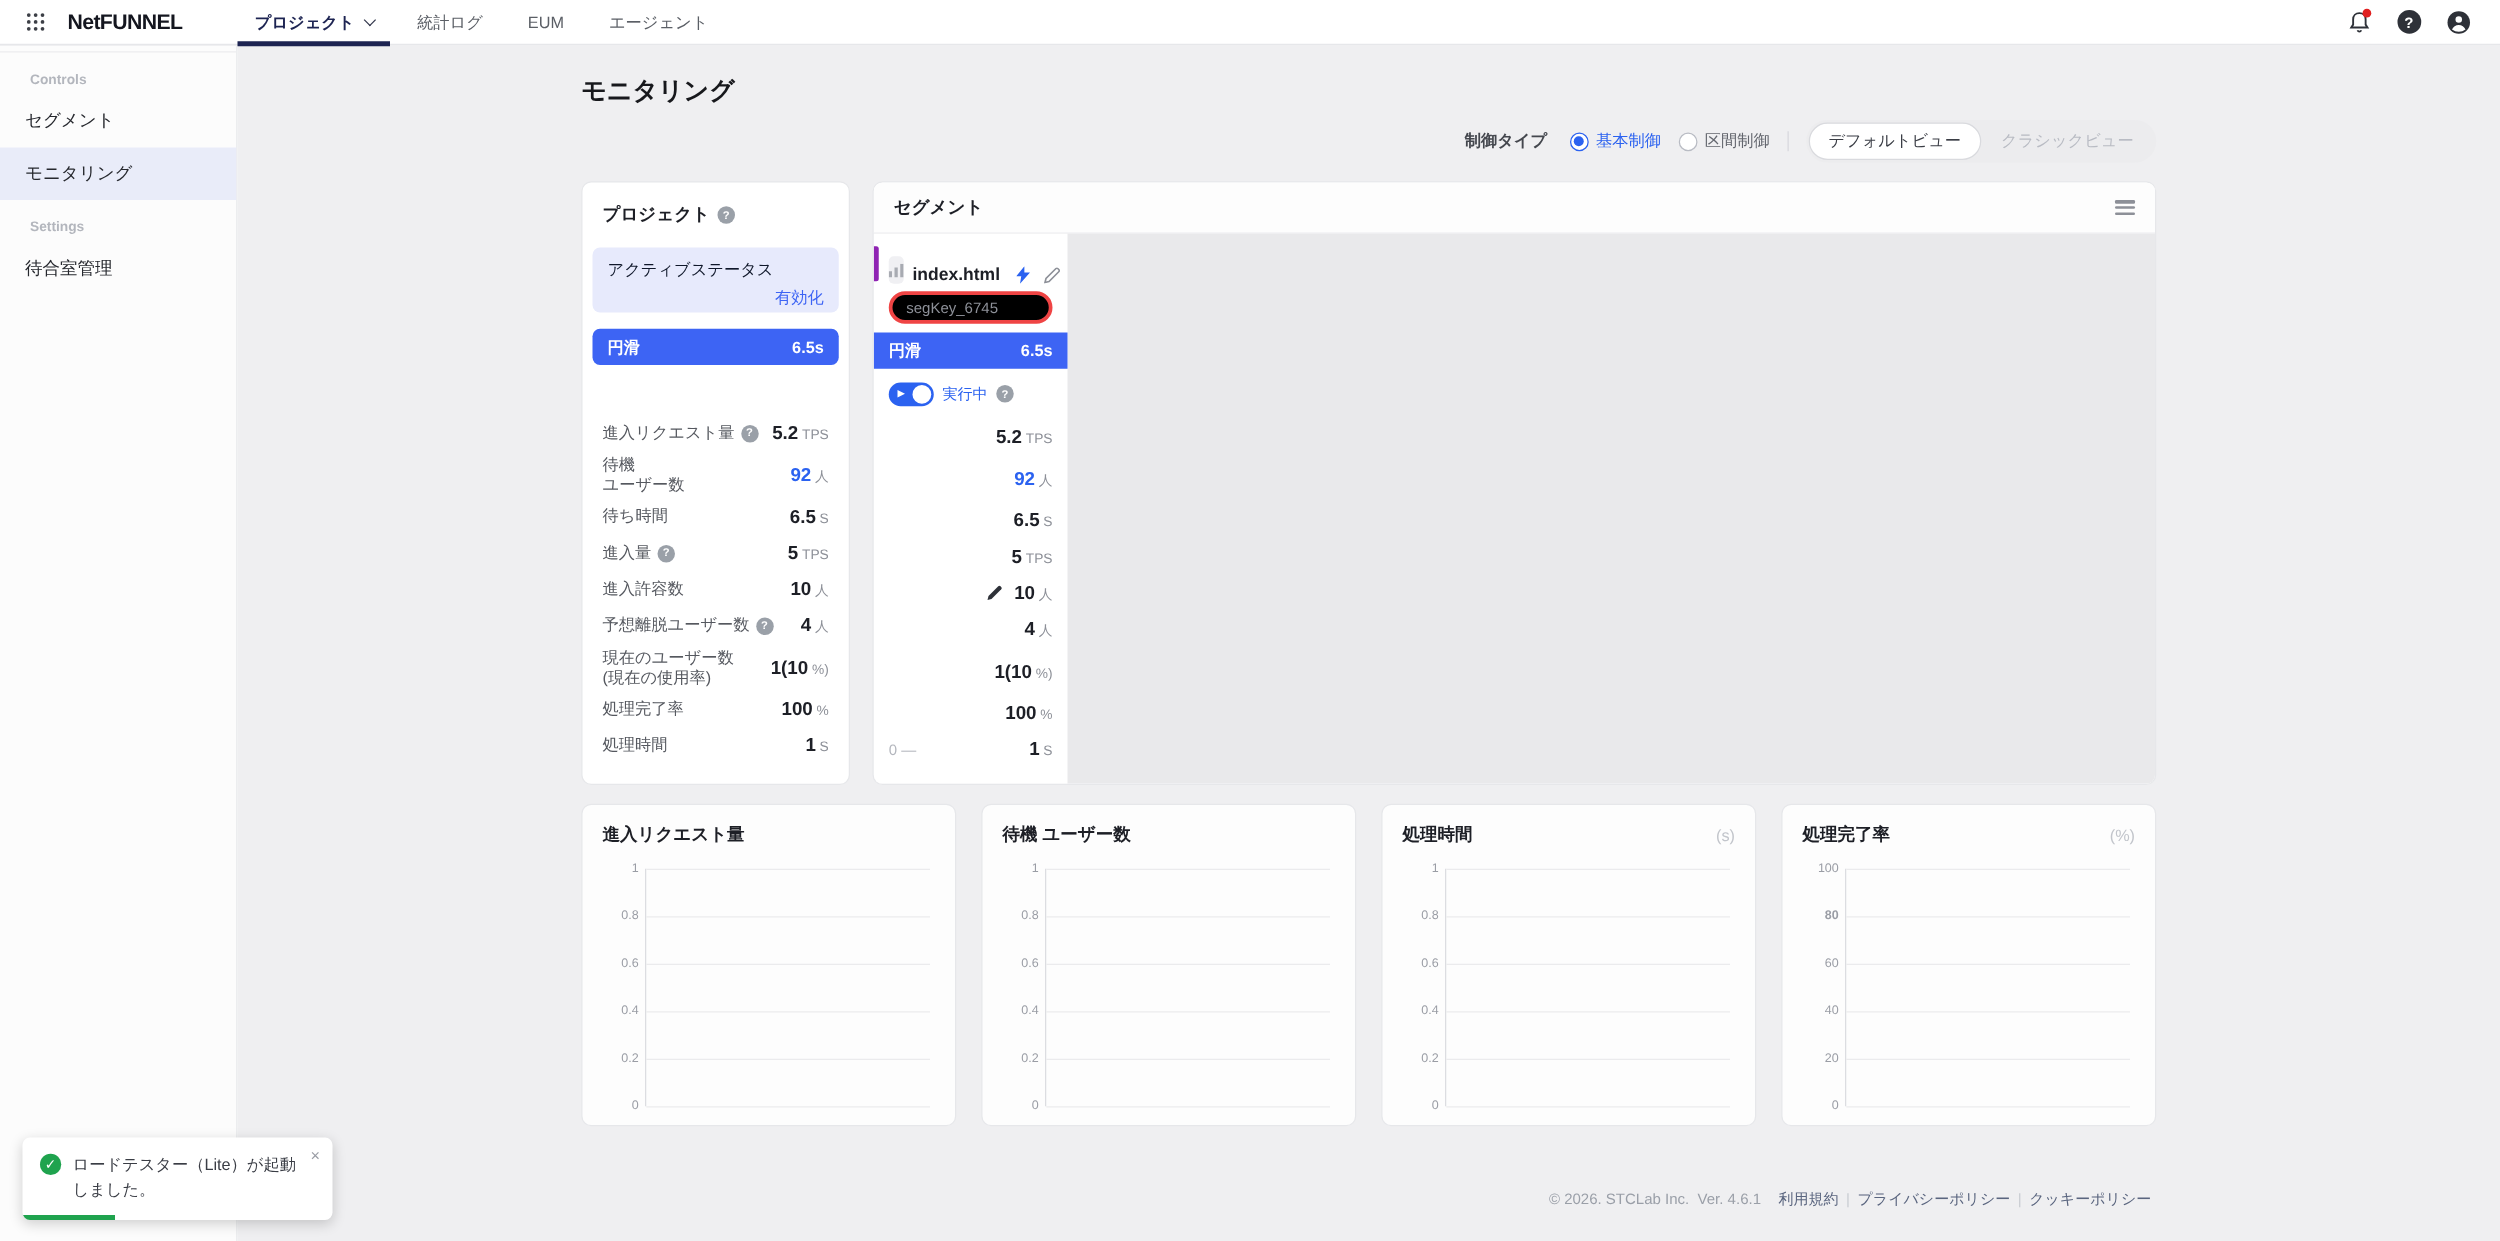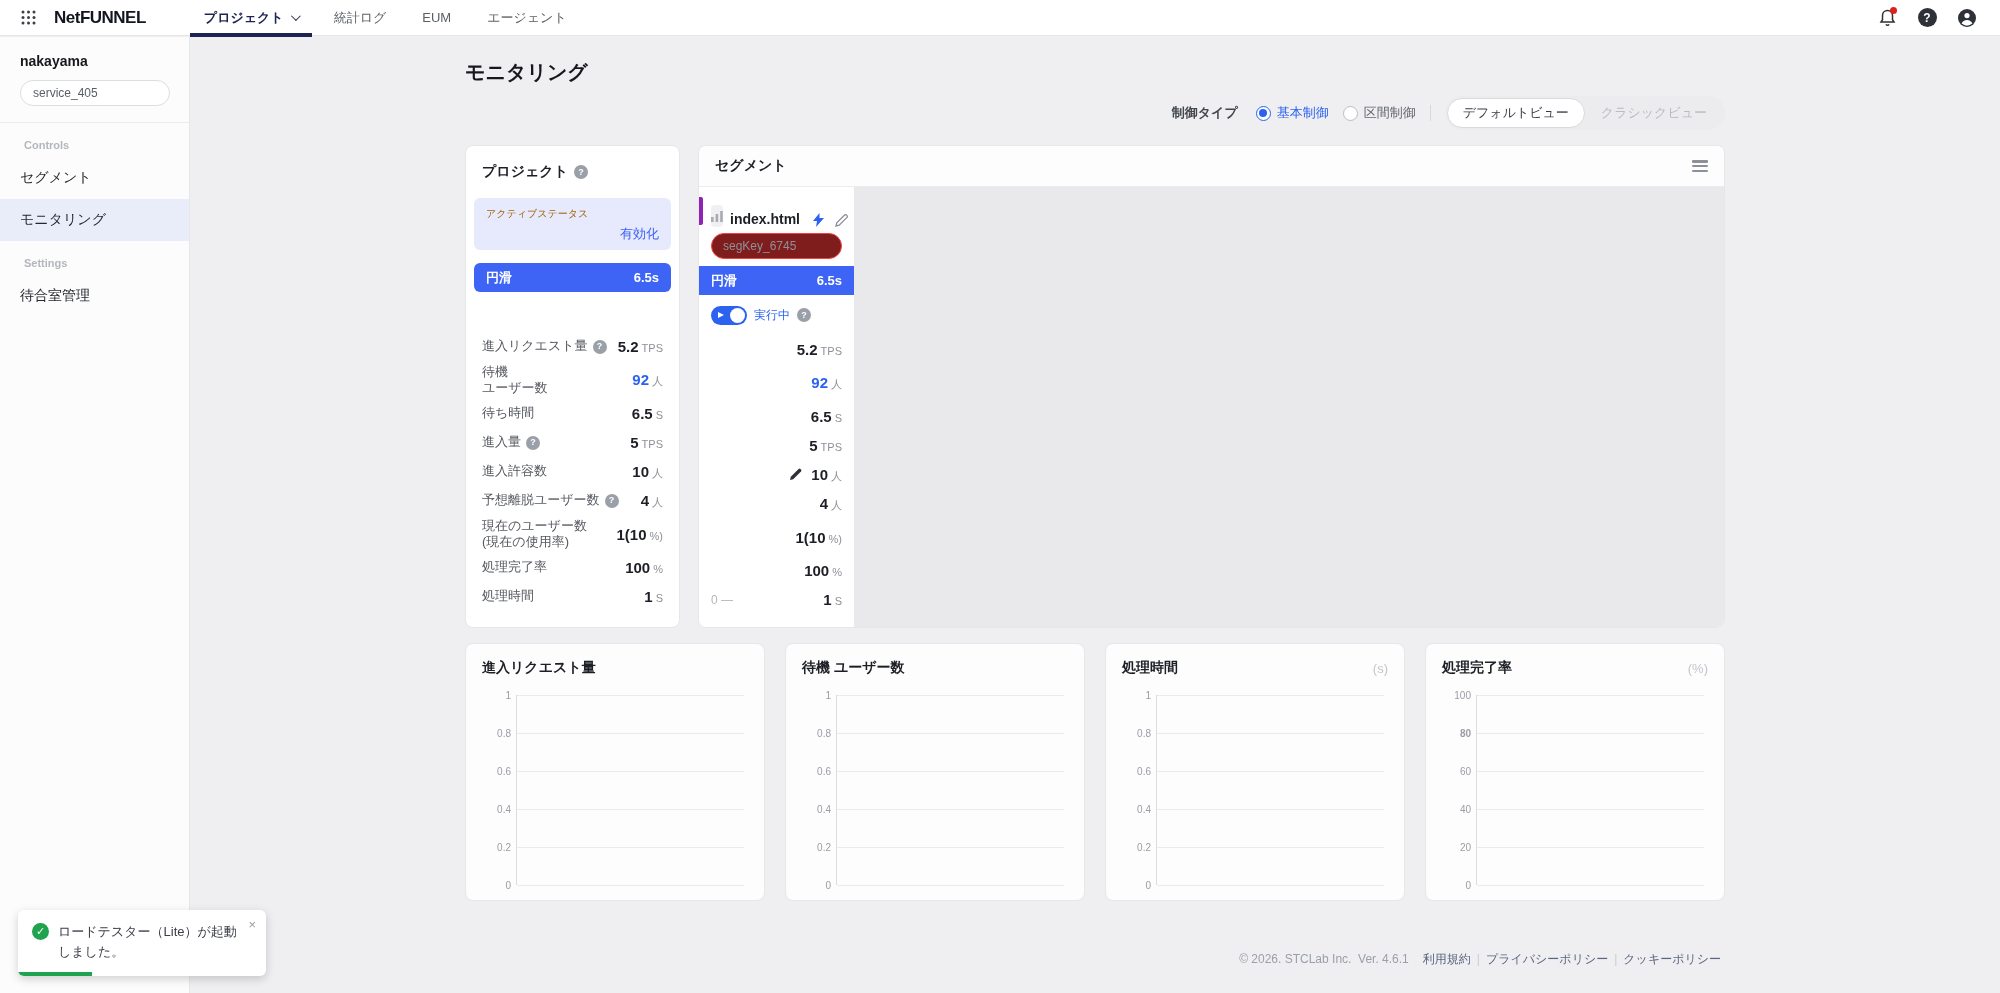--- a/index.html
+++ b/index.html
@@ -55,21 +55,21 @@
   .pill { font-size:13px; padding:6px 16px; border-radius:15px; color:#b8bbc3; cursor:pointer; white-space:nowrap; }
   .pill.active { background:#fff; border:1px solid #d9dade; color:#3a3d45; padding:5px 15px; }
 
   
   .panels { display:flex; gap:18px; margin-top:14px; height:483px; }
   .project-card { width:215px; background:#fff; border:1px solid #e6e7ea; border-radius:8px; padding:14px 16px; }
   .card-title { display:flex; align-items:center; gap:6px; font-size:14px; font-weight:bold; color:#1d1f26; height:24px; }
   .help { width:14px; height:14px; border-radius:50%; background:#9aa0a8; color:#fff; font-size:9px; font-weight:bold;
     display:inline-flex; align-items:center; justify-content:center; flex:0 0 auto; }
   .status-box { margin:14px -8px 0; background:#e7eafc; border-radius:6px; padding:9px 12px 8px; height:52px; }
-  .status-box .sb-label { font-size:10px; color:#a16207; }
+  .status-box .sb-label { font-size:13px; color:#0f172a; }
   .status-box .sb-value { font-size:13px; color:#3d64f4; text-align:right; margin-top:4px; }
   .status-bar { position:relative; margin:13px -8px 0; background:#3d64f4; border-radius:6px; height:29px;
     display:flex; align-items:center; padding:0 12px; color:#fff; }
   .status-bar::after { content:""; position:absolute; left:2px; bottom:-2px; width:11px; height:6px; background:#24317a; border-radius:2px; z-index:-1; }
   .status-bar .st-label { font-size:13px; font-weight:bold; }
   .status-bar .st-value { margin-left:auto; font-size:13px; font-weight:bold; }
   .proj-spacer { height:40px; }
 
   .stat-row { display:flex; align-items:center; height:29px; }
   .stat-row.tall { height:38px; }
@@ -86,21 +86,21 @@
     background:#fdfdfd; }
   .segment-header .sh-title { font-size:14px; font-weight:bold; color:#1d1f26; }
   .menu-ico { margin-left:auto; width:16px; height:12px; display:flex; flex-direction:column; justify-content:space-between; cursor:pointer; }
   .menu-ico i { height:2.5px; background:#8d9098; border-radius:1px; }
   .segment-body { flex:1; background:#e9e9eb; display:flex; }
   .segment-card { width:155px; background:#fff; position:relative; padding:12px 12px 0; }
   .seg-stripe { position:absolute; left:0; top:10px; width:4px; height:28px; background:#8f23b3; border-radius:0 2px 2px 0; }
   .seg-name-row { display:flex; align-items:flex-end; gap:7px; height:28px; }
   .seg-chart-ico { width:22px; height:22px; background:#f0f0f3; border-radius:4px; display:flex; align-items:center; justify-content:center; }
   .seg-name { font-size:14px; font-weight:bold; color:#1d1f26; }
-  .seg-key { margin-top:6px; width:131px; height:26px; border:1px solid #ef4444; border-radius:13px; background:#7f1d1d;
+  .seg-key { margin-top:6px; width:131px; height:26px; border:3px solid #ef4444; border-radius:13px; background:#000000;
     font-size:12px; color:#8d9098; padding:0 11px; font-family:inherit; outline:none; }
   .seg-bar { margin:7px -12px 0; border-radius:0; }
   .toggle-row { height:40px; display:flex; align-items:center; gap:7px; }
   .toggle { position:relative; width:36px; height:19px; background:#2b62f0; border-radius:10px; cursor:pointer; }
   .toggle .knob { position:absolute; top:2px; right:2px; width:15px; height:15px; background:#fff; border-radius:50%; }
   .toggle .play { position:absolute; left:7px; top:6px; width:0; height:0;
     border-left:6px solid #fff; border-top:3.5px solid transparent; border-bottom:3.5px solid transparent; }
   .toggle-label { font-size:12px; color:#2b62f0; }
   .val-row { display:flex; align-items:center; height:29px; }
   .val-row.tall { height:38px; }
@@ -187,24 +187,20 @@
       <svg width="20" height="20" viewBox="0 0 20 20">
           <circle cx="10" cy="10" r="9" fill="#2e3138"></circle>
           <circle cx="10" cy="7.6" r="2.6" fill="#fff"></circle>
           <path d="M4.6 15.6c.9-2.4 3-3.7 5.4-3.7s4.5 1.3 5.4 3.7a9 9 0 0 1-10.8 0z" fill="#fff"></path>
         </svg>
     </span>
   </div>
 </div>
 
 <aside class="sidebar">
-  <div class="side-head">
-    <div class="side-project">nakayama</div>
-    <input class="side-select" readonly="" value="service_405" style="">
-  </div>
   <div class="side-divider"></div>
   <div class="side-section">Controls</div>
   <div class="side-item">セグメント</div>
   <div class="side-item active">モニタリング</div>
   <div class="side-section">Settings</div>
   <div class="side-item">待合室管理</div>
 </aside>
 
 <div class="main">
   <div class="content">

